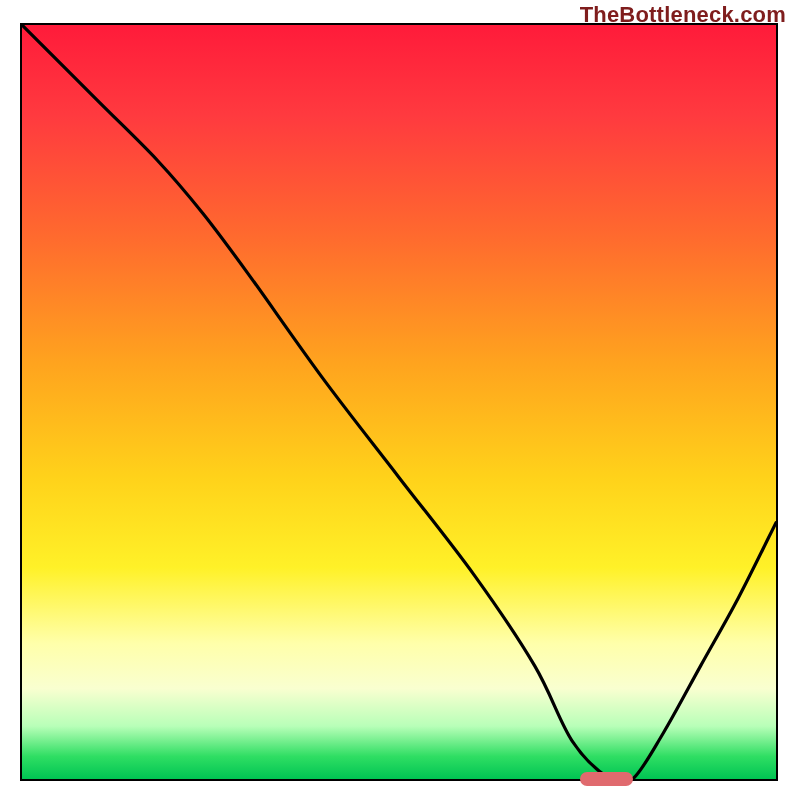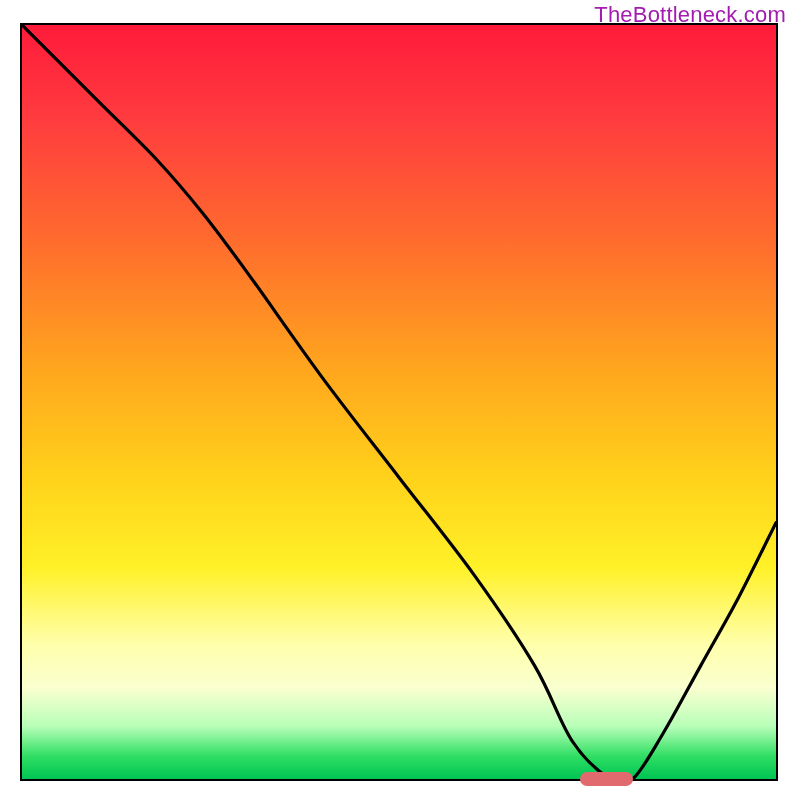--- a/index.html
+++ b/index.html
@@ -1,17 +1,17 @@
 <!DOCTYPE html>
 <html><head>
 <meta charset="utf-8">
 <style>
   html,body{margin:0;padding:0;width:800px;height:800px;overflow:hidden;background:#fff;font-family:Arial,Helvetica,sans-serif;}
   .stage{position:relative;width:800px;height:800px;}
-  .watermark{position:absolute;top:2px;right:14px;color:#a21caf;font-size:22px;font-weight:400;letter-spacing:.2px;}
+  .watermark{position:absolute;top:2px;right:14px;color:#7f1d1d;font-size:22px;font-weight:700;letter-spacing:.2px;}
   .plot{position:absolute;left:20px;top:23px;width:758px;height:758px;border:2px solid #000;box-sizing:border-box;}
   .grad{position:absolute;left:0;top:0;width:100%;height:100%;
         background:linear-gradient(to bottom,
           #ff1b3a 0%,
           #ff3a3f 12%,
           #ff6a2e 28%,
           #ffa41e 45%,
           #ffd21a 60%,
           #fff128 72%,
           #ffffaa 82%,

